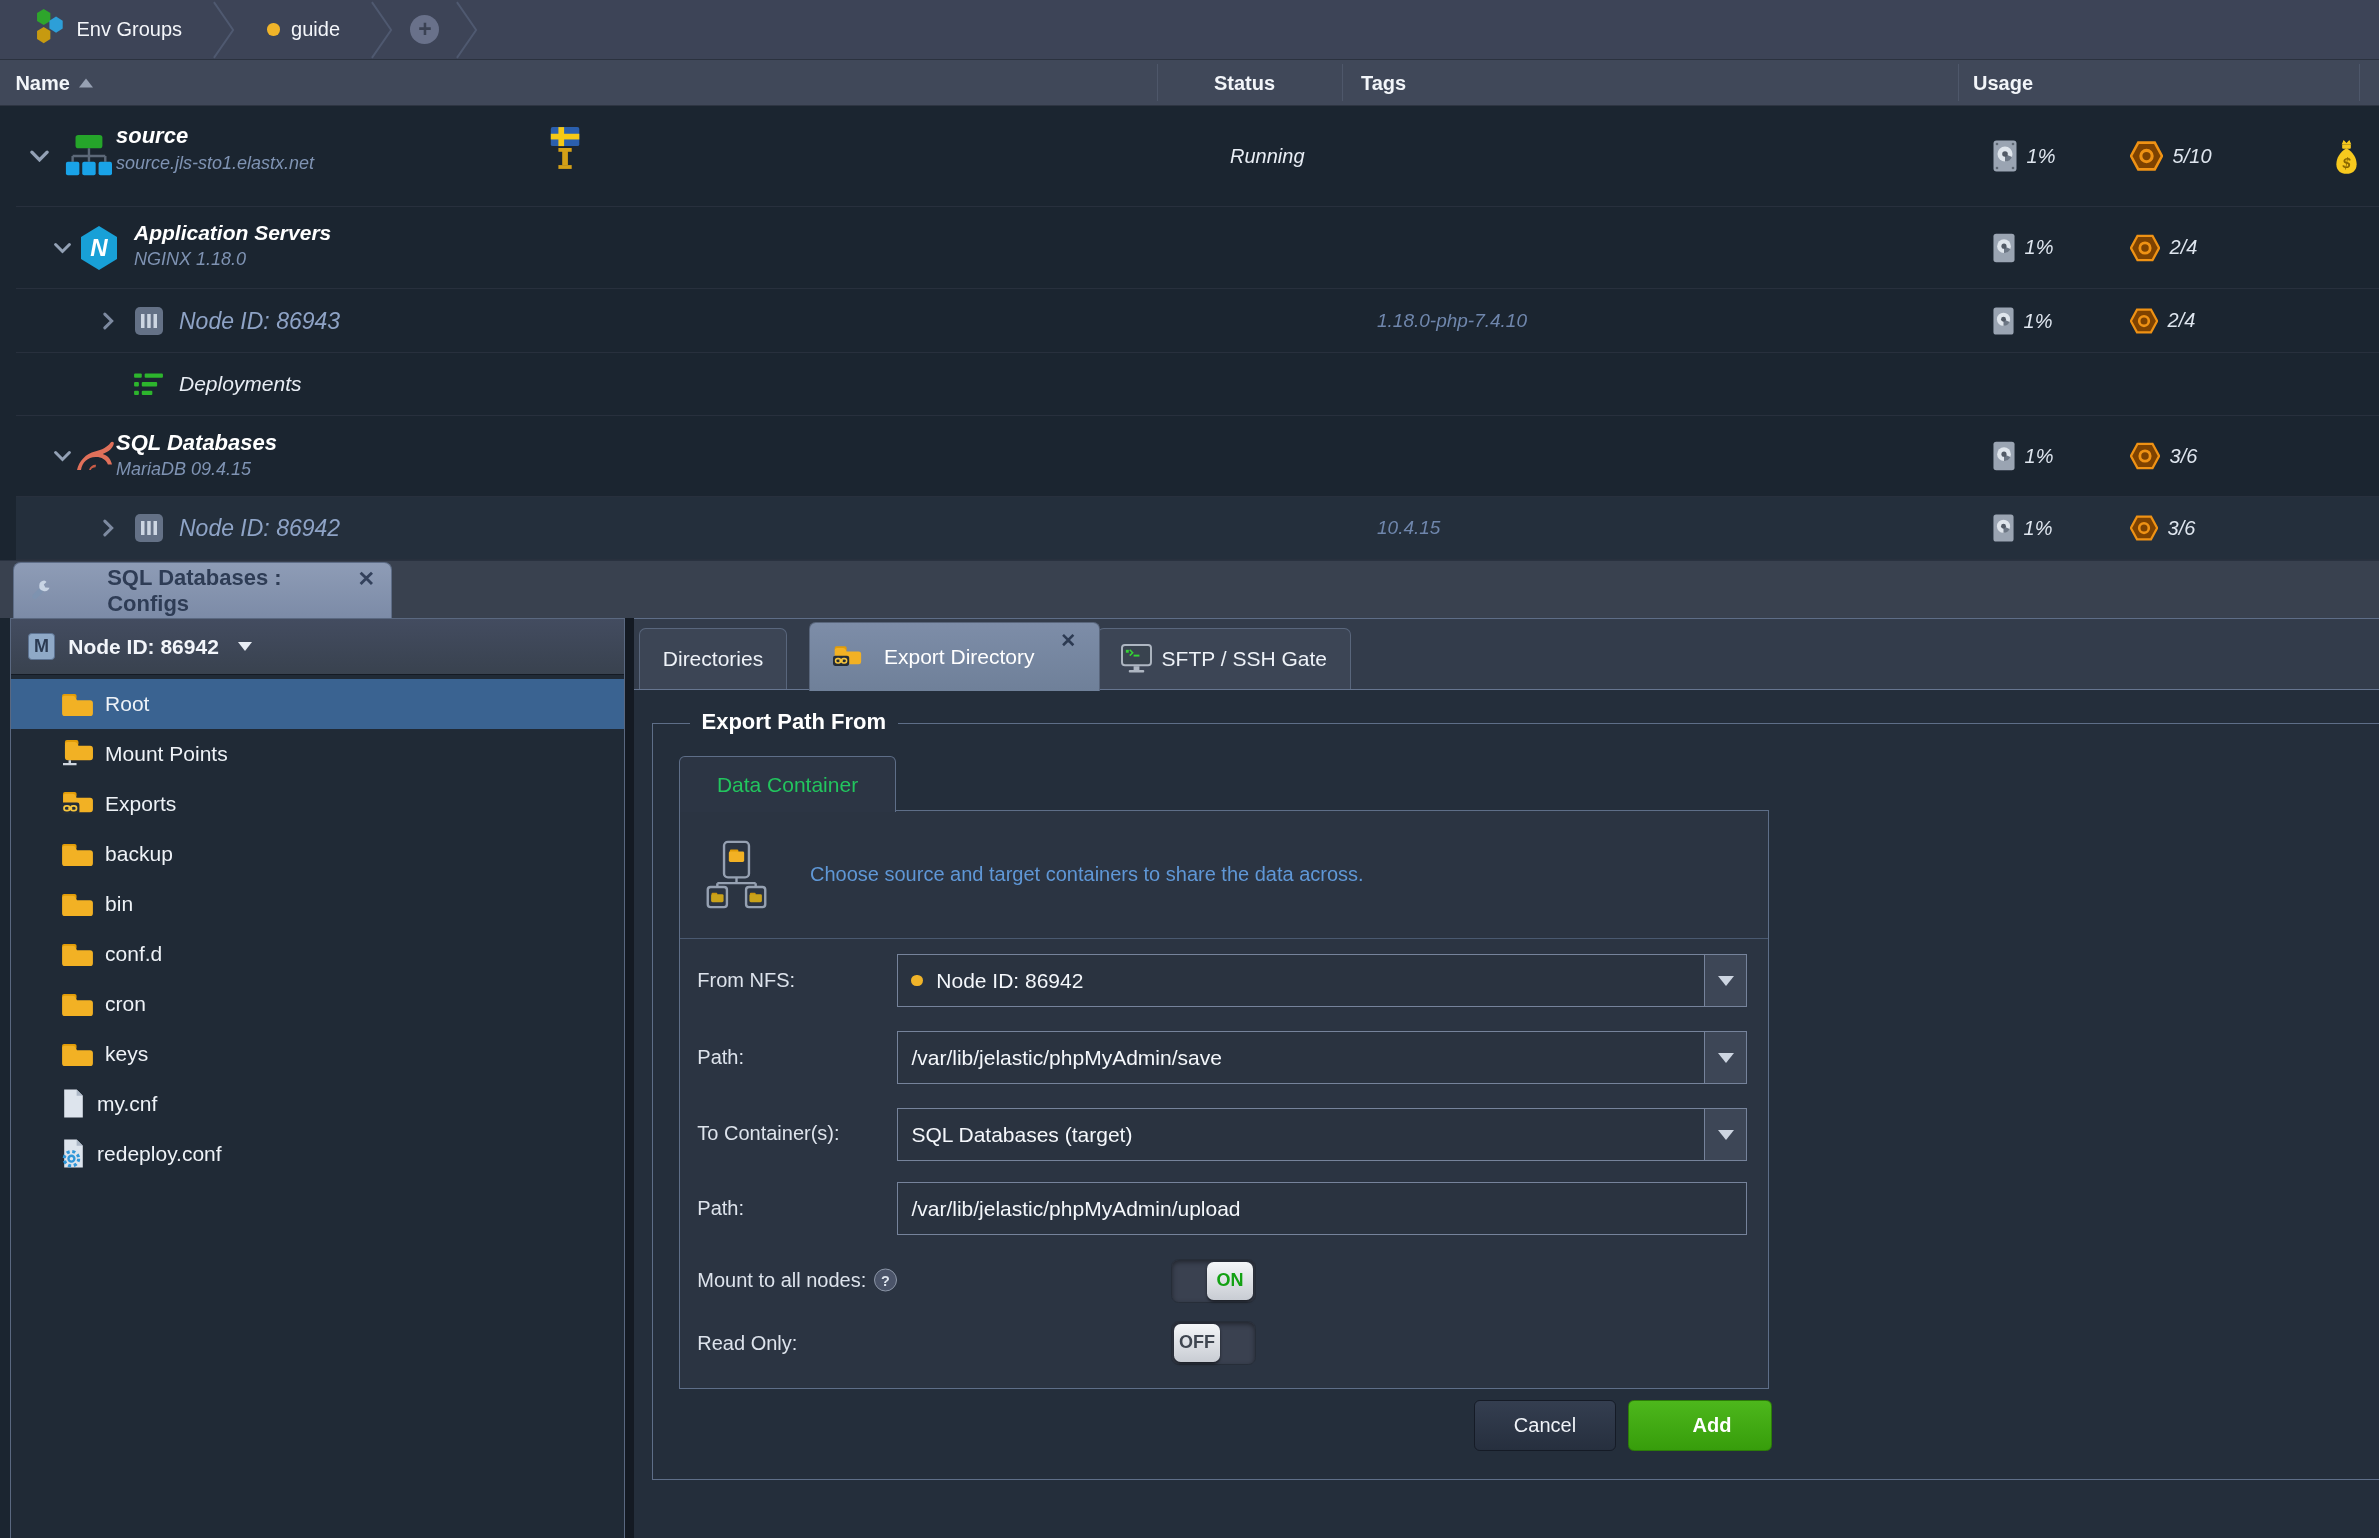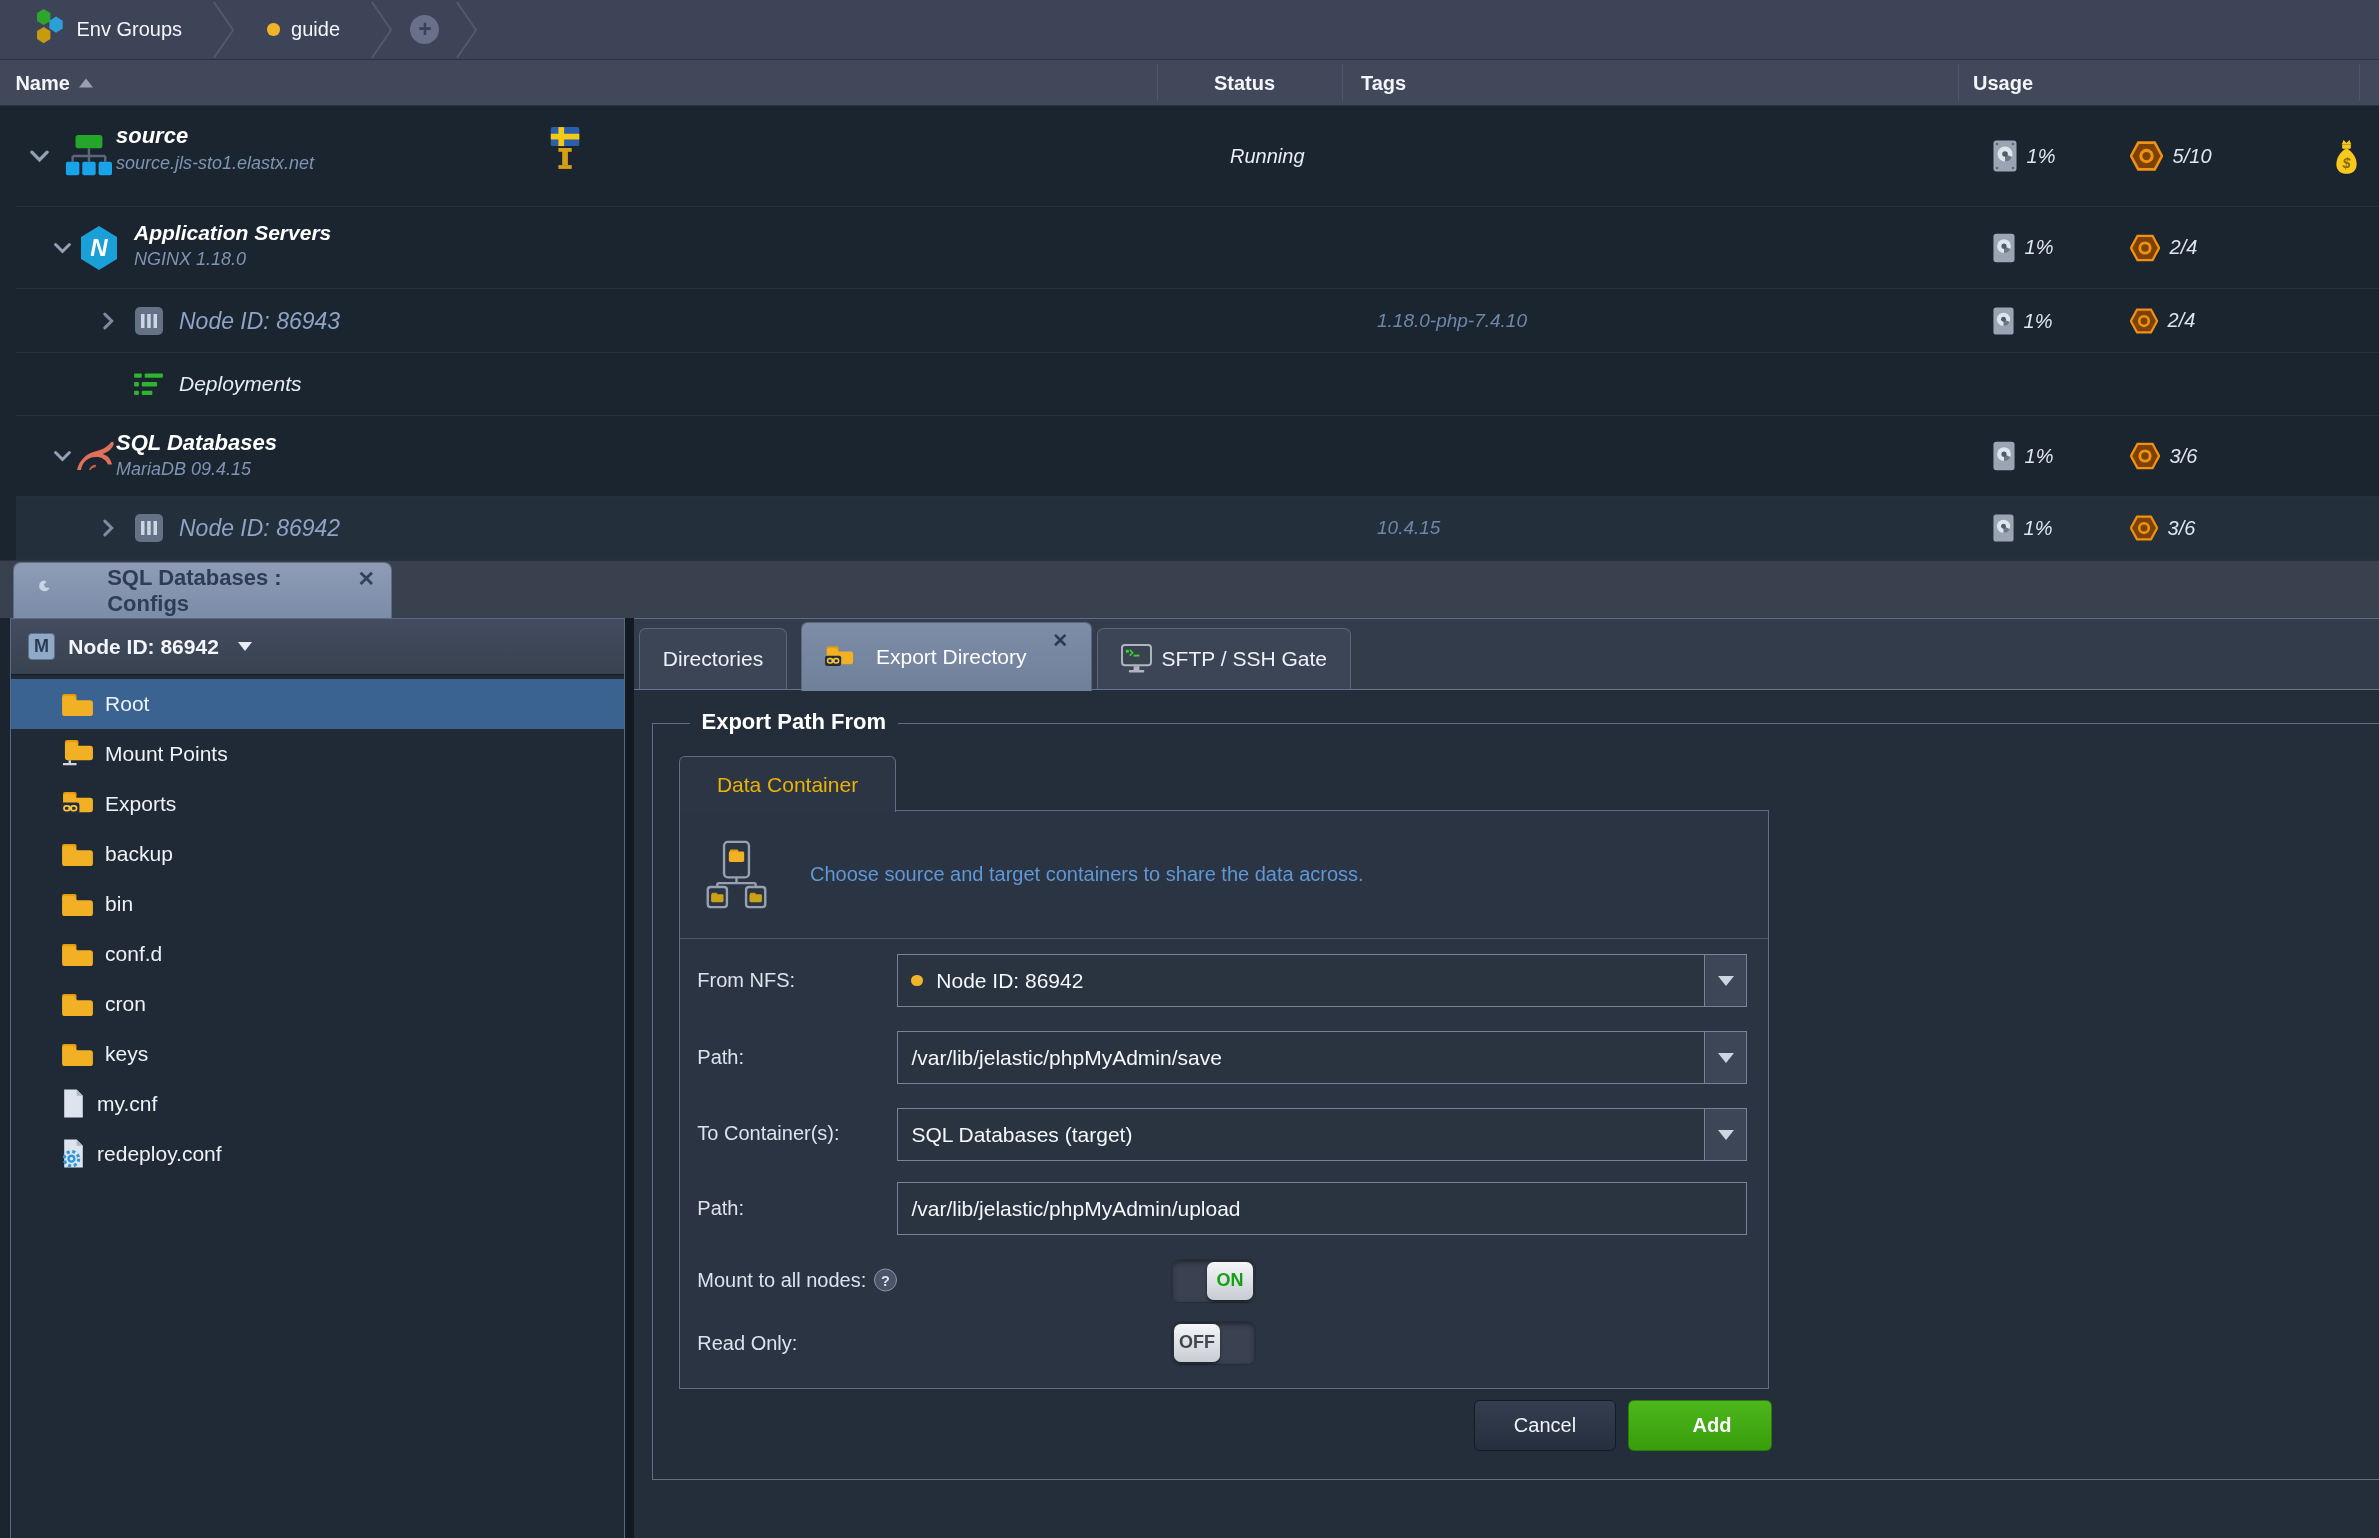--- a/index.html
+++ b/index.html
@@ -70,21 +70,21 @@
   .rtab.active { top:2.9px; height:69px; background:linear-gradient(#7d8da8,#6f8099); z-index:4; color:#ffffff; }
   .rtab .x { align-self:flex-start; margin-top:5.8px; margin-left:3.8px; color:#2c3a52; font-weight:bold; font-size:19px; }
 
   .rcontent { position:absolute; left:634px; top:690px; right:0; bottom:0; background:#242e3b; overflow:hidden; }
 
   .fs { position:absolute; left:18px; top:33px; width:1758px; height:757px; border:1px solid #5e6e88; border-right:none; }
   .fs-legend { position:absolute; top:-15.4px; left:37px; background:#242e3b; padding:0 11.5px;
                color:#ffffff; font-weight:bold; font-size:22px; }
   .dctab { position:absolute; left:26px; top:32px; width:217px; height:56px; background:#2c3544;
            border:1px solid #5e6e88; border-bottom:none; border-radius:5.8px 5.8px 0 0; z-index:2;
-           display:flex; align-items:center; justify-content:center; color:#eab308; font-size:21px; }
+           display:flex; align-items:center; justify-content:center; color:#22c55e; font-size:21px; }
   .formbox { position:absolute; left:26px; top:86px; width:1090px; height:579px; background:#2b3442; border:1px solid #5e6e88; }
   .infostrip { position:absolute; left:0; top:0; right:0; height:128px; border-bottom:1px solid #4a5970;
                display:flex; align-items:center; }
   .hinttext { margin-left:38px; color:#5f97d6; font-size:20px; }
 
   .flabel { position:absolute; left:17.3px; transform:translateY(-50%); color:#dde3ec; font-size:20px; white-space:nowrap; display:flex; align-items:center; gap:7.7px; }
   .combo { position:absolute; left:217px; width:850px; height:53px; background:#2a3340; border:1.9px solid #76839b;
            display:flex; align-items:center; padding-left:13.4px; color:#f4f7fb; font-size:21px; }
   .combo .dd { position:absolute; right:0; top:0; bottom:0; width:42px; background:#3d4656; border-left:1.9px solid #76839b;
                display:flex; align-items:center; justify-content:center; }
@@ -446,21 +446,21 @@
         </svg>
         <span>redeploy.conf</span>
       </div>
     </div>
   </div>
 
   <div class="rtabs">
     <div class="rtab" style="left:4.8px;">
       <span>Directories</span>
     </div>
-    <div class="rtab active" style="left:167px;gap:22px;">
+    <div class="rtab active" style="left:175px;gap:22px;">
       <svg width="29" height="25" viewBox="0 0 34 28">
         <rect x="2" y="2" width="14" height="6" rx="2" fill="#e29c07"></rect>
         <path d="M2,7 Q2,4 5,4 L12,4 Q14,4 15,6 L16,8 L30,8 Q33,8 33,11 L33,20 Q33,23 30,23 L5,23 Q2,23 2,20 Z" fill="#f2b124"></path>
         <rect x="0" y="13" width="19" height="12" rx="2.5" fill="#232c38"></rect>
         <rect x="3" y="16.5" width="6" height="5" rx="2.5" fill="none" stroke="#f7c63e" stroke-width="1.8"></rect>
         <rect x="10" y="16.5" width="6" height="5" rx="2.5" fill="none" stroke="#f7c63e" stroke-width="1.8"></rect>
         <rect x="7.5" y="18.2" width="4" height="1.6" fill="#f7c63e"></rect>
       </svg>
       <span>Export Directory</span>
       <span class="x">✕</span>

